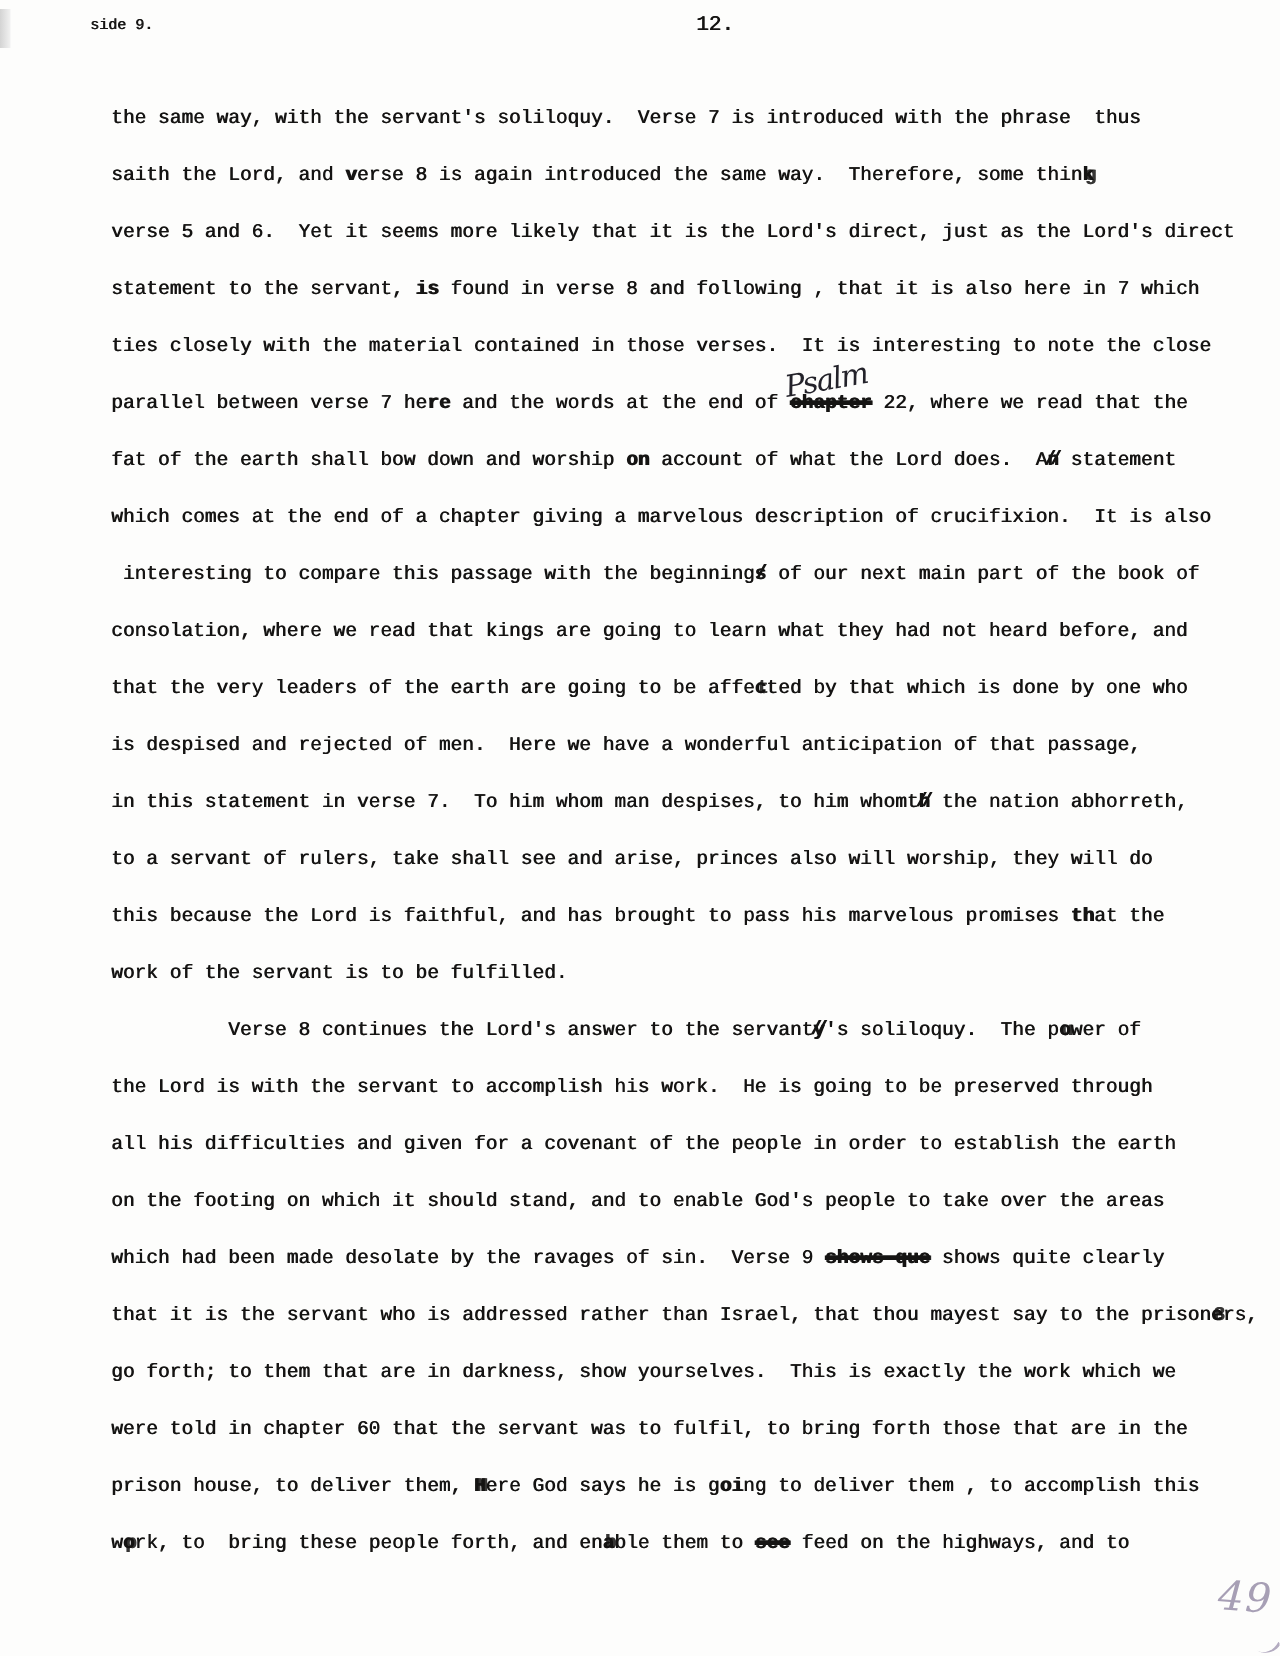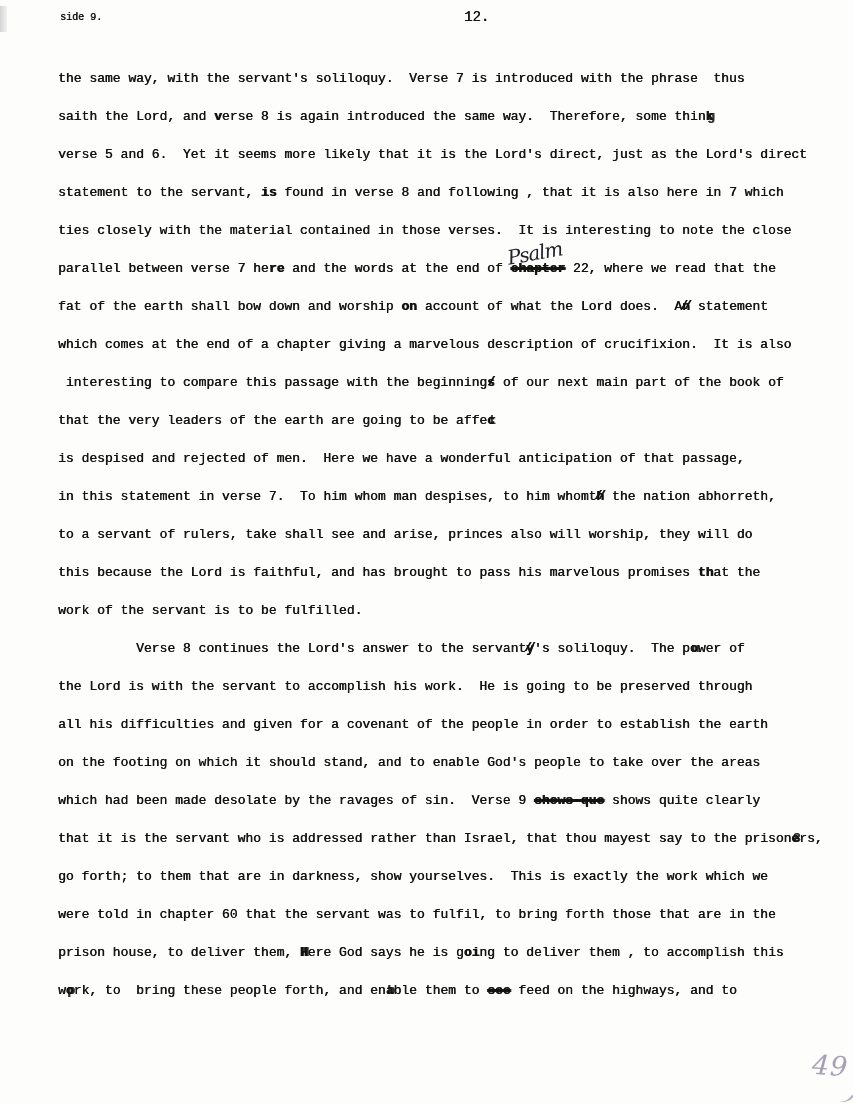--- a/index.html
+++ b/index.html
@@ -8,21 +8,21 @@
     background:#fdfdfc;color:#151413;
     font-family:"Liberation Mono","DejaVu Sans Mono",monospace;
   }
   .tw{ text-shadow:0.45px 0 0 currentColor; }
   #side-label{position:absolute;left:60px;top:12px;font-size:10px;text-align:right;}
   #page-number{position:absolute;left:428px;top:9px;font-size:14px;margin-left:36px;}
   #doc-body{
     position:absolute;left:58px;top:60px;width:790px;
     font-size:13px;line-height:38px;
   }
-  .line{white-space:pre;height:38px;}
+  .line{white-space:pre;height:38px;margin-left:16px;}
   
   .ov{font-weight:bold;text-shadow:0.8px 0 0 currentColor;}
   .ovbase{position:relative;font-weight:bold;display:inline-block;}
   .ovchar{position:absolute;left:1.5px;top:0;font-weight:bold;opacity:.85;}
   
   .strike-b{
     font-weight:bold;text-decoration:line-through;
     text-decoration-thickness:2.5px;text-shadow:0.6px 0 0 currentColor;
   }
   
@@ -66,21 +66,22 @@
 <div id="doc-body" class="tw">
     <div class="line"><span>the same way, with the servant's soliloquy.  Verse 7 is introduced with the phrase  thus</span></div>
     <div class="line"><span>saith the Lord, and </span><span class="ov">v</span><span>erse 8 is again introduced the same way.  Therefore, some thin</span><span class="ovbase">k<span class="ovchar">g</span></span></div>
     <div class="line"><span>verse 5 and 6.  Yet it seems more likely that it is the Lord's direct, just as the Lord's direct</span></div>
     <div class="line"><span>statement to the servant, </span><span class="ov">is</span><span> found in verse 8 and following , that it is also here in 7 which</span></div>
     <div class="line"><span>ties closely with the material contained in those verses.  It is interesting to note the close</span></div>
     <div class="line"><span>parallel between verse 7 he</span><span class="ov">re</span><span> and the words at the end of </span><span class="strike-b note-anchor">chapter<span class="hand-note">Psalm</span></span><span> 22, where we rea</span><span class="ital">d that the</span></div>
     <div class="line"><span>fat of the earth shall bow down and worship </span><span class="ov">on</span><span> account of what the Lord does.  A</span><span class="slash2">n</span><span> statement</span></div>
     <div class="line"><span>which comes at the end of a chapter giving a marvelous description of crucifixion.  It is also</span></div>
     <div class="line"><span> interesting to compare this passage with the beginning</span><span class="slash1">s</span><span> of our next main part of the book of</span></div>
-    <div class="line"><span>that the very leaders of the earth are going to be affe</span><span class="ovbase">c<span class="ovchar">t</span></span></div>
+    <div class="line"><span>consolation, where we read that kings are going to learn what they had not heard before, and</span></div>
+    <div class="line"><span>that the very leaders of the earth are going to be affe</span><span class="ovbase">c<span class="ovchar">t</span></span><span>ted by that which is done by one who</span></div>
     <div class="line"><span>is despised and rejected of men.  Here we have a wonderful anticipation of that passage,</span></div>
     <div class="line"><span>in this statement in verse 7.  To him whom man despises, to him whomt</span><span class="slash2">h</span><span> the nation abhorreth,</span></div>
     <div class="line"><span>to a servant of rulers, take shall see and arise, princes also will worship, they will do</span></div>
     <div class="line"><span>this because the Lord is faithful, and has brought to pass his marvelous promises </span><span class="ov">th</span><span>at the</span></div>
     <div class="line"><span>work of the servant is to be fulfilled.</span></div>
     <div class="line"><span>          Verse 8 continues the Lord's answer to the servant</span><span class="slash2">y</span><span>'s soliloquy.  The p</span><span class="ovbase">o<span class="ovchar">u</span></span><span>wer of</span></div>
     <div class="line"><span>the Lord is with the servant to accomplish his work.  He is going to be preserved through</span></div>
     <div class="line"><span>all his difficulties and given for a covenant of the people in order to establish the earth</span></div>
     <div class="line"><span>on the footing on which it should stand, and to enable God's people to take over the areas</span></div>
     <div class="line"><span>which had been made desolate by the ravages of sin.  Verse 9 </span><span class="strike-b">shows que</span><span> shows quite clearly</span></div>

